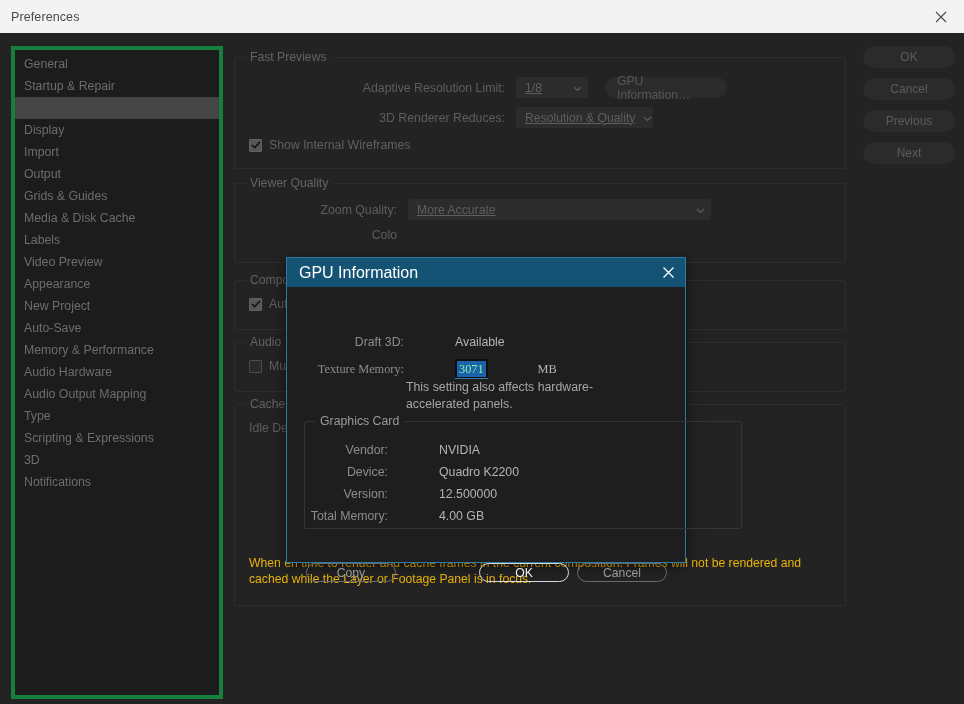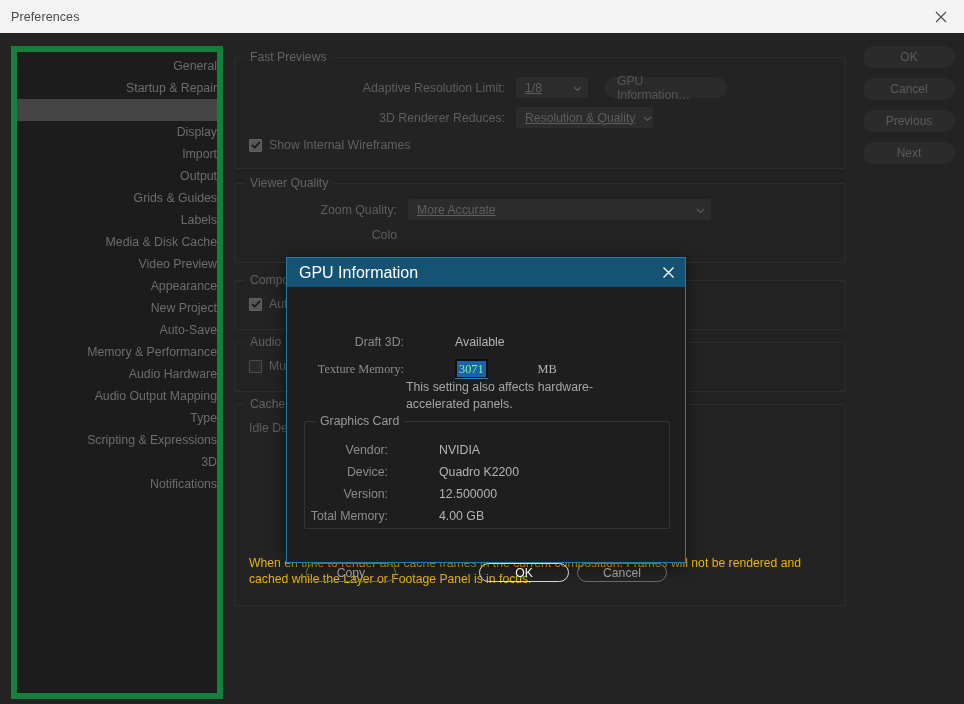--- a/index.html
+++ b/index.html
@@ -42,24 +42,23 @@
     position: absolute; left: 0; top: 33px;
     width: 964px; height: 671px;
     background: #232323;
   }
 
   
   #sidebar {
     position: absolute; left: 11px; top: 13px;
     width: 212px; height: 653px;
     background: #1c1c1c;
-    border: 6px solid #15803d;
+    border: 4px solid #15803d;
     padding-top: 3px;
     overflow: hidden;
-    text-align: right;
   }
   .side-item {
     height: 22px;
     line-height: 22px;
     padding-left: 9px;
     font-size: 12.3px;
     color: #6d6d6d;
     white-space: nowrap;
   }
   .side-item.selected {
@@ -196,21 +195,21 @@
     background: #1b63a8;
     color: #86efac;
     font-size: 12.3px;
     padding: 1px 2px;
   }
   #texmem-unit { font-size: 12.3px; color: #b4b4b4; margin-left: 6px; }
 
   #gc-group {
     position: absolute;
     left: 17px; top: 134px;
-    width: 366px; height: 108px;
+    width: 438px; height: 108px;
     border: 1px solid #343434;
     border-radius: 2px;
   }
   #gc-group > .gc-legend {
     position: absolute; top: -8px; left: 10px;
     padding: 0 5px;
     background: #1e1e1e;
     font-size: 12.3px;
     color: #9a9a9a;
   }
@@ -248,22 +247,22 @@
   <div id="prefs-body">
 
     <div id="sidebar">
       <div class="side-item"><span>General</span></div>
       <div class="side-item"><span>Startup &amp; Repair</span></div>
       <div class="side-item selected"><span></span></div>
       <div class="side-item"><span>Display</span></div>
       <div class="side-item"><span>Import</span></div>
       <div class="side-item"><span>Output</span></div>
       <div class="side-item"><span>Grids &amp; Guides</span></div>
+      <div class="side-item"><span>Media &amp; Disk Cache</span></div>
       <div class="side-item"><span>Labels</span></div>
-      <div class="side-item"><span>Media &amp; Disk Cache</span></div>
       <div class="side-item"><span>Video Preview</span></div>
       <div class="side-item"><span>Appearance</span></div>
       <div class="side-item"><span>New Project</span></div>
       <div class="side-item"><span>Auto-Save</span></div>
       <div class="side-item"><span>Memory &amp; Performance</span></div>
       <div class="side-item"><span>Audio Hardware</span></div>
       <div class="side-item"><span>Audio Output Mapping</span></div>
       <div class="side-item"><span>Type</span></div>
       <div class="side-item"><span>Scripting &amp; Expressions</span></div>
       <div class="side-item"><span>3D</span></div>

